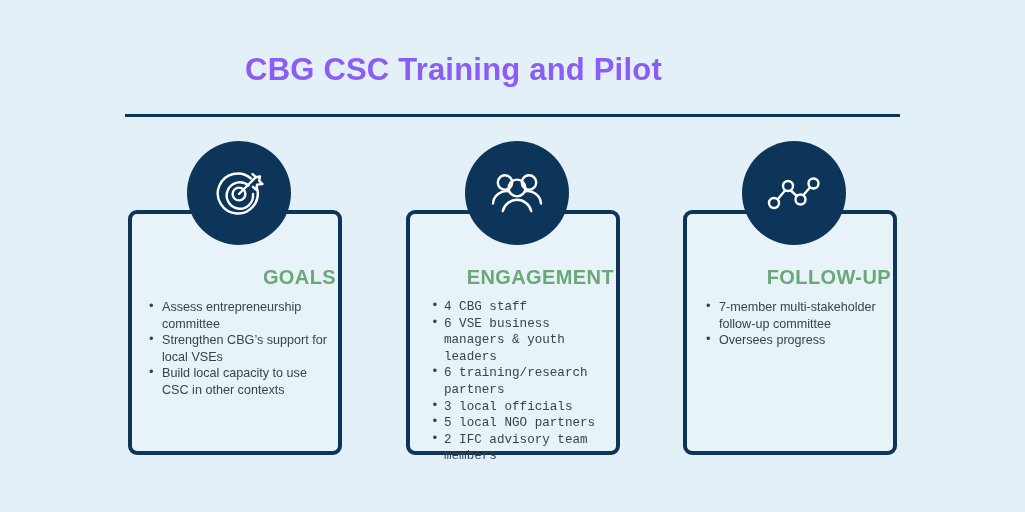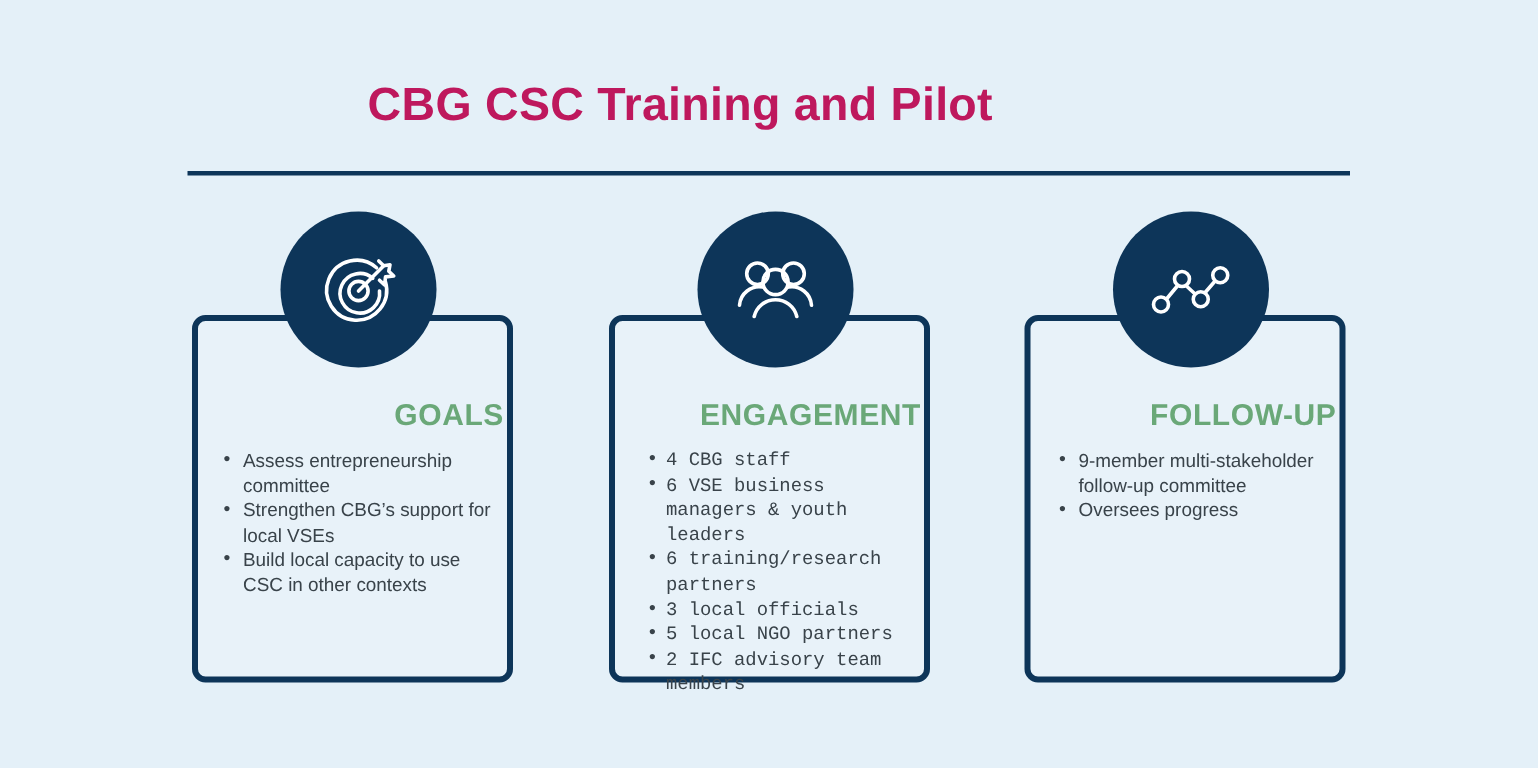--- a/index.html
+++ b/index.html
@@ -22,21 +22,21 @@
   }
   
   .title {
     position: absolute;
     left: 0;
     top: 52px;
     width: 907px;
     text-align: center;
     font-size: 31px;
     font-weight: bold;
-    color: #be185d;
+    color: #8b5cf6;
     letter-spacing: 0.2px;
   }
   .title-rule {
     position: absolute;
     left: 125px;
     top: 114px;
     width: 775px;
     height: 3px;
     background: #0d3559;
   }
@@ -189,20 +189,20 @@
           <path d="M10.5 31 L22.5 16.5 L35 28 L47.5 13.5"></path>
           <circle cx="9" cy="32" r="5" fill="#0d3559"></circle>
           <circle cx="23" cy="15" r="5" fill="#0d3559"></circle>
           <circle cx="35.5" cy="28.5" r="5" fill="#0d3559"></circle>
           <circle cx="48.5" cy="12.5" r="5" fill="#0d3559"></circle>
         </svg>
       </div>
       <div class="card-inner">
         <div class="heading">FOLLOW-UP</div>
         <ul class="bullets">
-          <li>9-member multi-stakeholder follow-up committee</li>
+          <li>7-member multi-stakeholder follow-up committee</li>
           <li>Oversees progress</li>
         </ul>
       </div>
     </div>
 
   </div>
 </div>
 
 </body></html>

